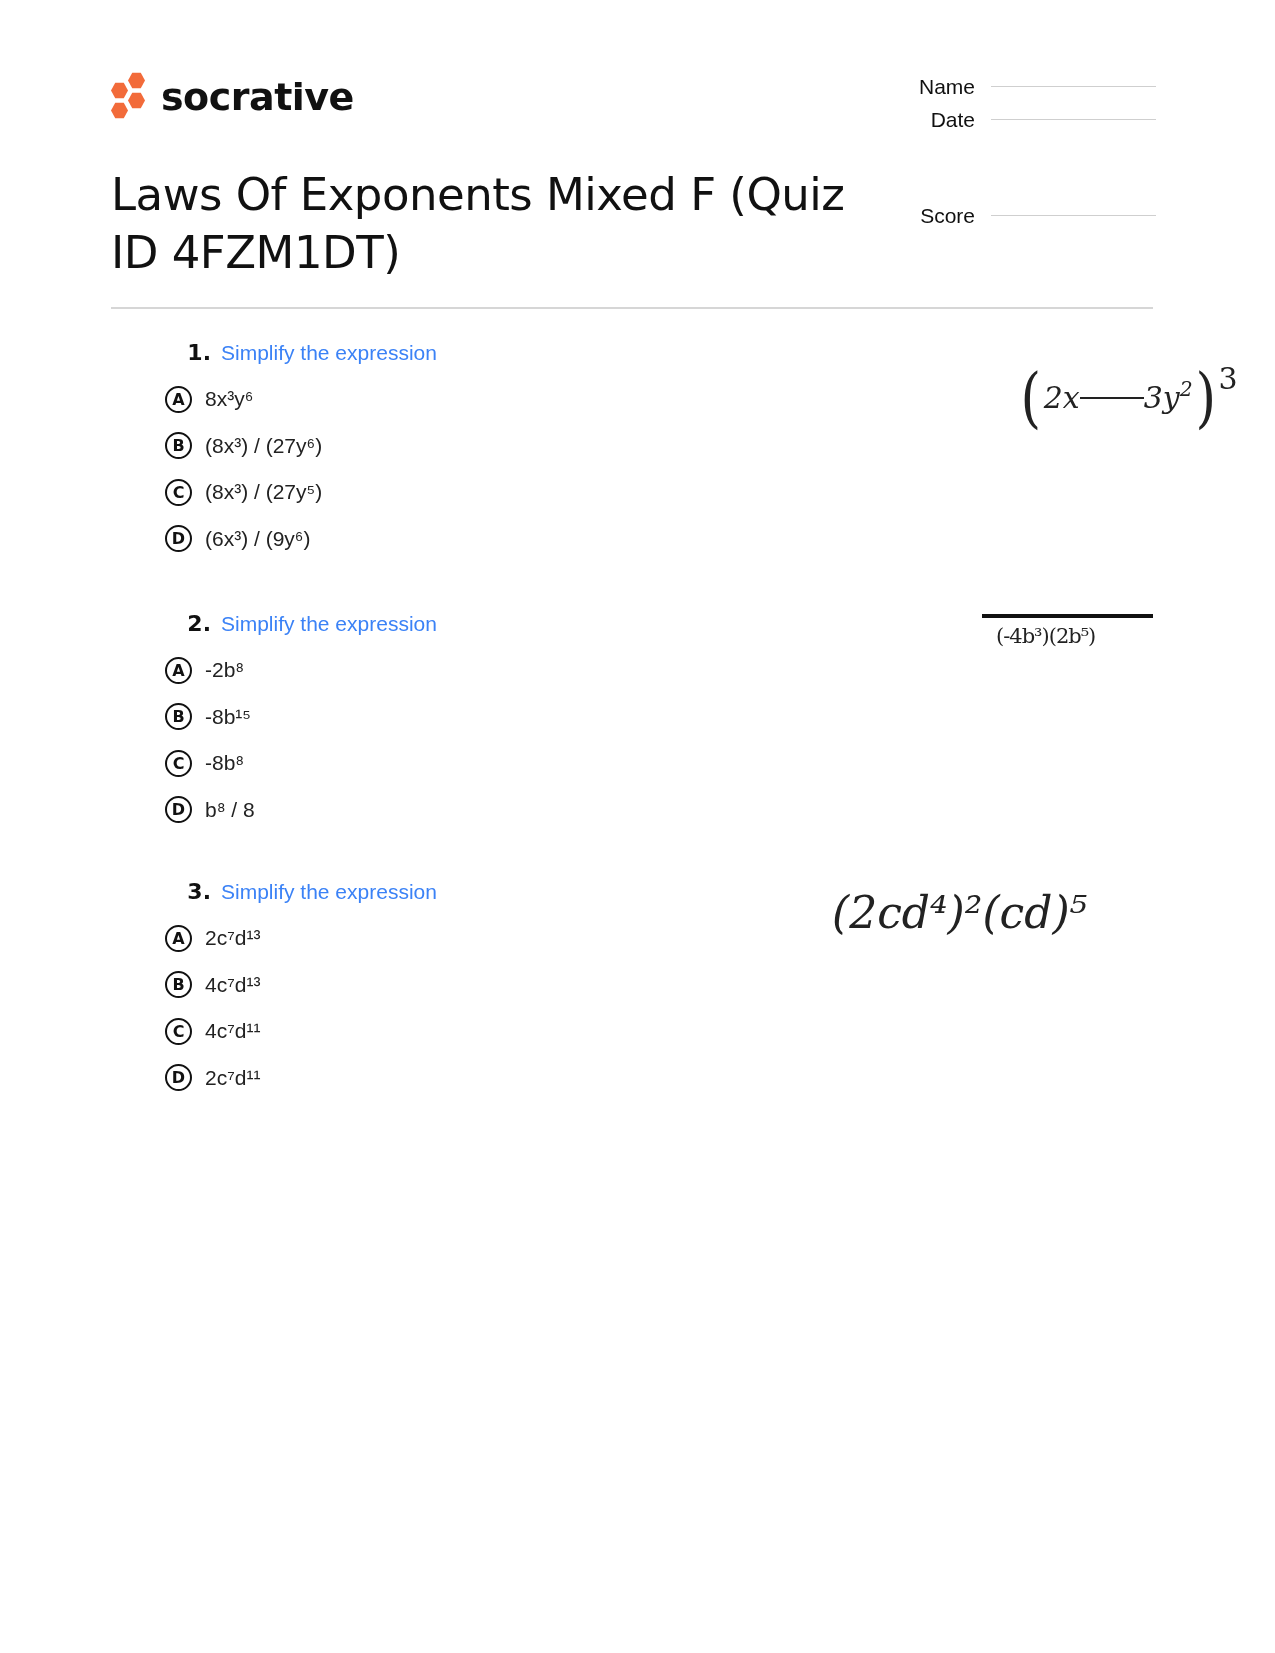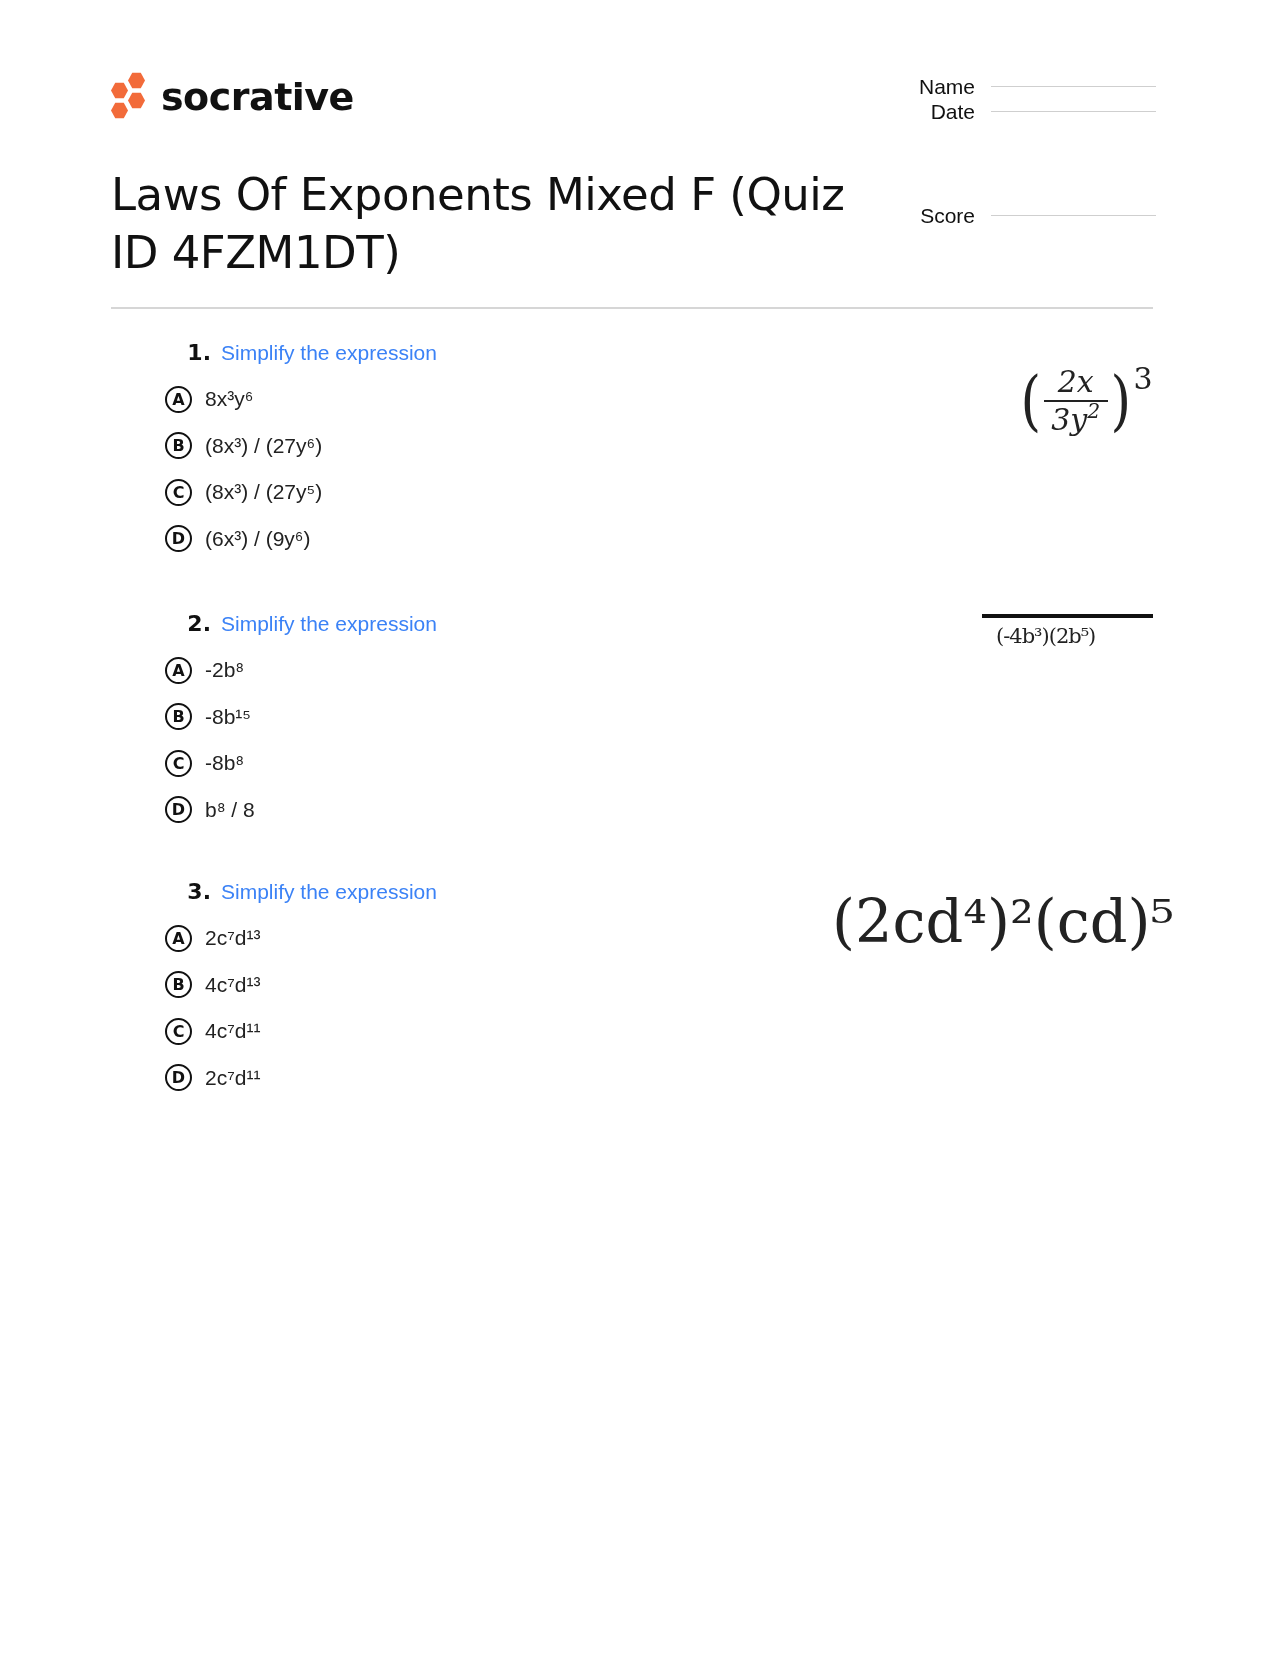--- a/index.html
+++ b/index.html
@@ -16,21 +16,21 @@
   .divider { position:absolute; left:111px; top:307px; width:1042px; height:0; border-top:2px solid #d6d6d6; }
   .question { position:absolute; left:165px; }
   .q-head { display:flex; align-items:baseline; font-size:21px; height:36px; }
   .q-num { font-family:"DejaVu Sans", sans-serif; font-weight:bold; width:46px; text-align:right; padding-right:10px; font-size:22px; }
   .q-text { color:#3b82f6; }
   .option { display:flex; align-items:center; height:46.5px; font-size:21px; }
   .badge { width:27px; height:27px; border:2px solid #111; border-radius:50%; display:flex; align-items:center; justify-content:center; font-family:"DejaVu Sans", sans-serif; font-weight:bold; font-size:16px; margin-right:13px; box-sizing:border-box; margin-left:0; }
   .opt-text { color:#222; }
   sup { font-size:0.68em; vertical-align:0.6em; line-height:0; }
   .expr { position:absolute; font-family:"DejaVu Serif", serif; color:#222; }
-  .frac { display:inline-flex; flex-direction:column; align-items:center; font-style:italic; font-size:30px; line-height:34px; }
+  .frac { display:inline-flex; flex-direction:row; align-items:center; font-style:italic; font-size:30px; line-height:34px; }
   .frac .bar { width:64px; border-top:2.5px solid #222; margin:1px 0; }
   .paren { font-size:66px; font-weight:300; line-height:1; transform:scaleX(0.8); display:inline-block; }
   .topbar { position:absolute; left:982px; top:614px; width:171px; border-top:4px solid #111; }
 </style>
 </head>
 <body>
 
 <div class="logo">
   <div class="logo-mark">
     <div class="hex" style="left:17px; top:0px;"></div>
@@ -39,21 +39,21 @@
     <div class="hex" style="left:0px; top:30px;"></div>
   </div>
   <span class="logo-text">socrative</span>
 </div>
 
 <div class="meta">
   <div class="meta-row" style="top:75px;">
     <span class="meta-label">Name</span>
     <span class="meta-line"></span>
   </div>
-  <div class="meta-row" style="top:100px;">
+  <div class="meta-row" style="top:108px;">
     <span class="meta-label">Date</span>
     <span class="meta-line"></span>
   </div>
   <div class="meta-row" style="top:204px;">
     <span class="meta-label">Score</span>
     <span class="meta-line"></span>
   </div>
 </div>
 
 <h1 class="title">Laws Of Exponents Mixed F (Quiz ID 4FZM1DT)</h1>
@@ -132,13 +132,13 @@
   </div>
   <div class="option">
     <span class="badge">C</span>
     <span class="opt-text">4c⁷d¹¹</span>
   </div>
   <div class="option">
     <span class="badge">D</span>
     <span class="opt-text">2c⁷d¹¹</span>
   </div>
 </div>
-<div class="expr" style="left:832px; top:887px; font-size:59px; ">(2cd⁴)²(cd)⁵</div>
+<div class="expr" style="left:832px; top:887px; font-size:44px; font-style:italic;">(2cd⁴)²(cd)⁵</div>
 
 </body></html>

